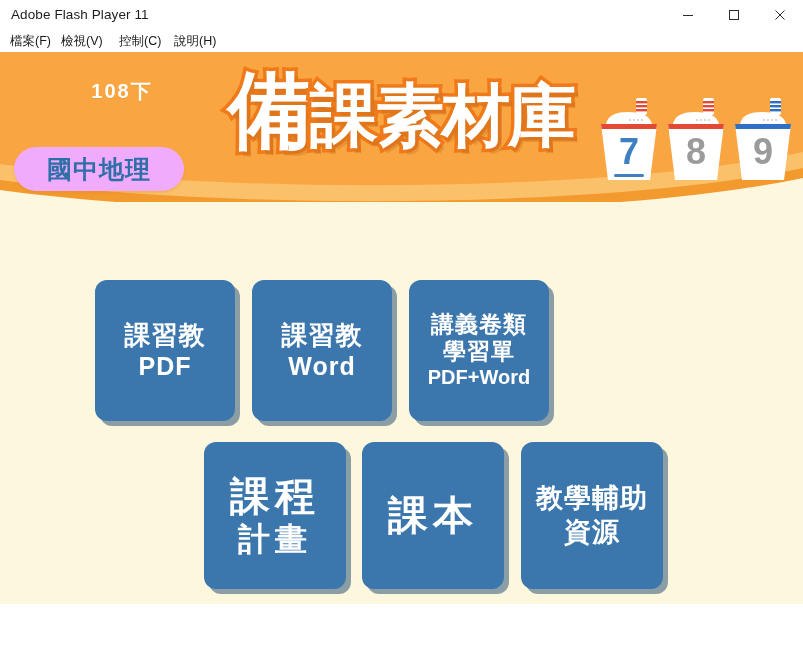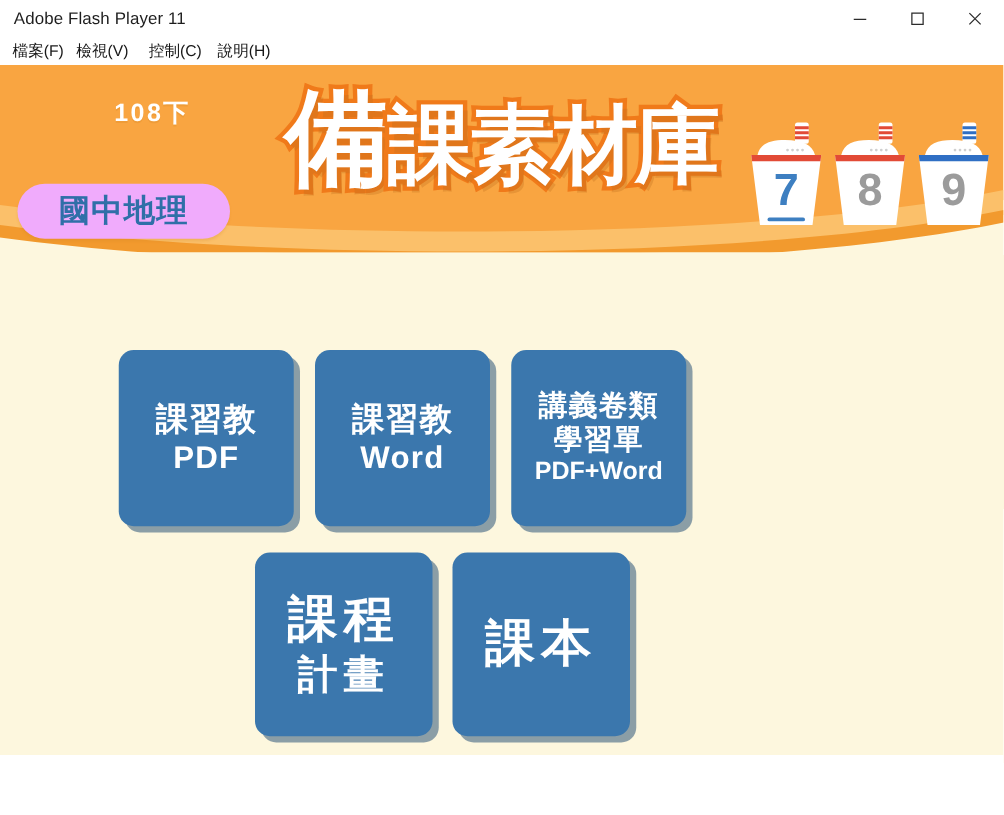--- a/index.html
+++ b/index.html
@@ -352,19 +352,23 @@
 
       <div class="mbtn r2big" style="left:204px; top:240px; width:142px; height:147px;">
         <div class="l1">課程</div>
         <div class="l2">計畫</div>
       </div>
 
       <div class="mbtn r2big" style="left:362px; top:240px; width:142px; height:147px;">
         <div class="l1">課本</div>
       </div>
 
+      <div class="mbtn r2s" style="left:521px; top:240px; width:142px; height:147px;">
+        <div class="l1">教學輔助</div>
+        <div class="l2">資源</div>
+      </div>
 
     </div>
 
     <div class="brand">南一書局</div>
 
   </div>
 </div>
 
 </body></html>

